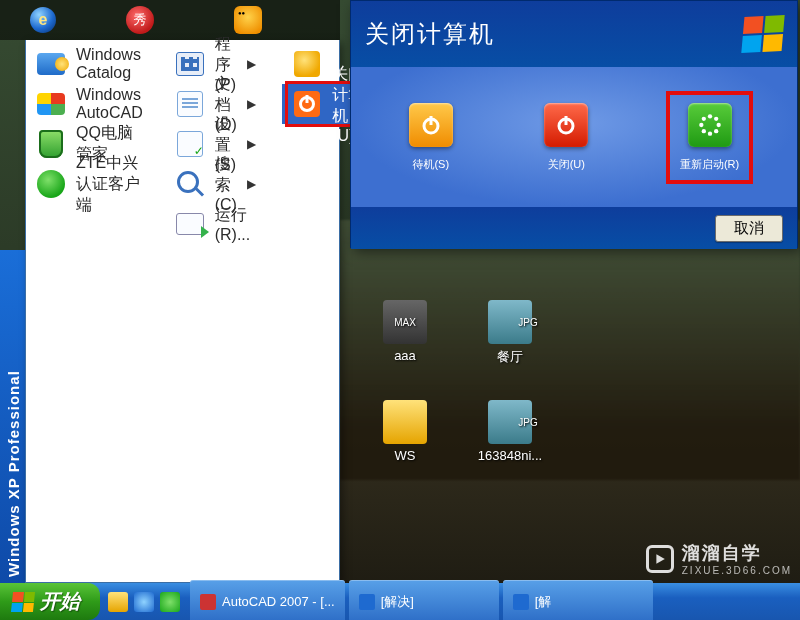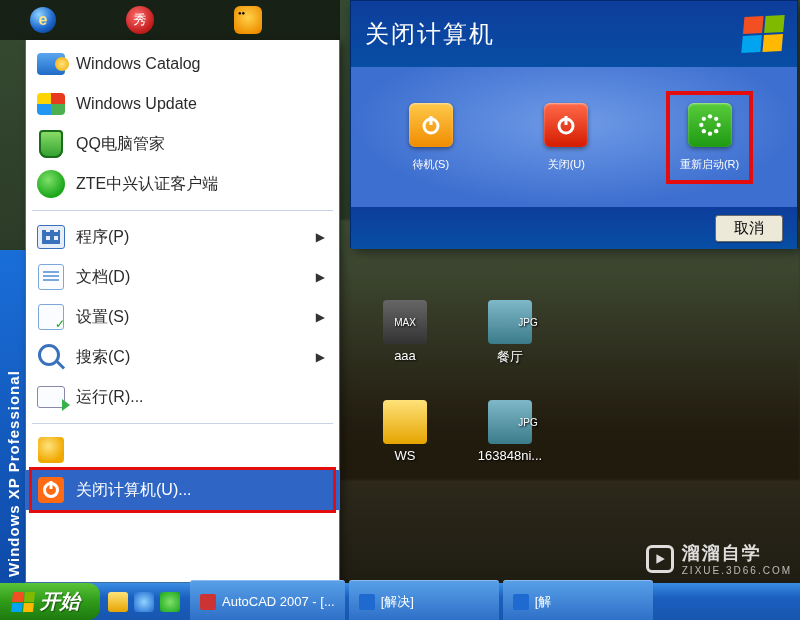--- a/index.html
+++ b/index.html
@@ -49,21 +49,21 @@
     display:flex; align-items:center; justify-content:center; color:#fff; font-size:13px; }
   .qq-ico{ width:28px; height:28px; border-radius:6px;
     background: radial-gradient(circle at 50% 40%, #ffd24a, #ef8f00 80%);
     position:relative; }
   .qq-ico::after{content:"●●"; position:absolute; top:4px; left:4px; font-size:6px; color:#000;}
 
   .start-menu{
     position:absolute; left:25px; top:40px; width:315px; bottom:37px;
     background:#fff; border:1px solid #3b6ea5; border-top:none;
     box-shadow: 3px 3px 8px rgba(0,0,0,.4);
-    display:flex; flex-direction:column;
+    display:flex; flex-direction:row;
   }
   .menu-section{ padding:4px 0; }
   .menu-sep{ height:1px; background:#c8d4e6; margin: 2px 6px; }
   .menu-item{
     display:flex; align-items:center; height:40px; padding:0 10px; gap:10px;
     position:relative; cursor:default;
   }
   .menu-item .mi-icon{ width:30px; height:30px; flex:0 0 30px; display:flex; align-items:center; justify-content:center; }
   .menu-item .mi-label{ flex:1; color:#2b2b2b; font-size:16px; }
   .menu-item .arrow{ color:#333; font-size:12px; margin-right:4px;}
@@ -206,21 +206,21 @@
       <div class="menu-item">
         <div class="mi-icon">
           <div class="ico-catalog"></div>
         </div>
         <div class="mi-label">Windows Catalog</div>
       </div>
       <div class="menu-item">
         <div class="mi-icon">
           <div class="ico-update"></div>
         </div>
-        <div class="mi-label">Windows Update</div>
+        <div class="mi-label">Windows AutoCAD</div>
       </div>
       <div class="menu-item">
         <div class="mi-icon">
           <div class="ico-qqmgr"></div>
         </div>
         <div class="mi-label">QQ电脑管家</div>
       </div>
       <div class="menu-item">
         <div class="mi-icon">
           <div class="ico-zte"></div>

